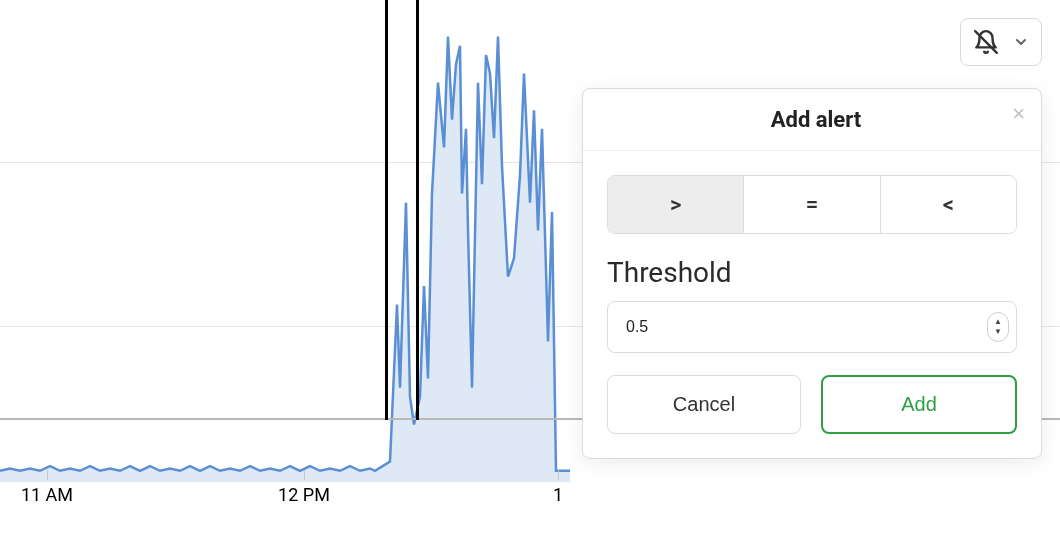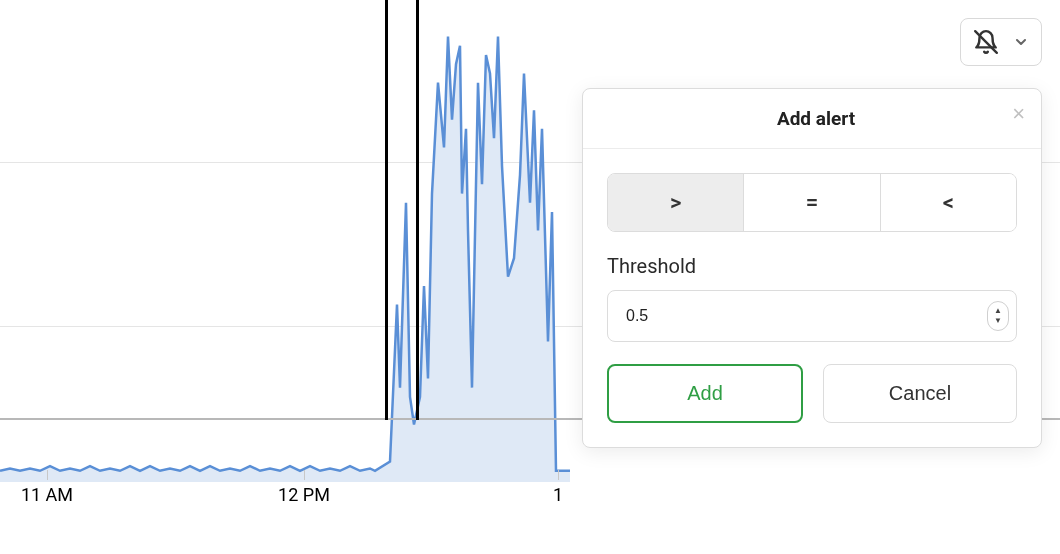--- a/index.html
+++ b/index.html
@@ -52,31 +52,31 @@
       flex-direction: column;
     }
     .popover-header {
       display: flex;
       align-items: center;
       justify-content: center;
       padding: 18px 20px;
       border-bottom: 1px solid #ececec;
       position: relative;
     }
-    .popover-title { font-size: 19px; font-weight: 700; color: #222; margin-left: 8px; }
+    .popover-title { font-size: 22px; font-weight: 700; color: #222; margin-left: 8px; }
     .popover-close { position: absolute; right: 16px; top: 14px; font-size: 22px; color: #c0c0c0; cursor: pointer; background: none; border: none; line-height: 1; }
     
     .popover-body { padding: 24px 24px 24px 24px; display: flex; flex-direction: column; gap: 22px; }
     
     .seg-control { display: flex; width: 100%; border: 1px solid #dcdcdc; border-radius: 8px; overflow: hidden; }
     .seg-item { flex: 1; text-align: center; padding: 16px 0; font-size: 22px; font-weight: 600; color: #333; background: #fff; cursor: pointer; }
     .seg-item + .seg-item { border-left: 1px solid #dcdcdc; }
     .seg-item.active { background: #ededed; }
     
-    .field-label { font-size: 20px; color: #2a2a2a; }
+    .field-label { font-size: 28px; color: #2a2a2a; }
     
     .num-input-wrap { position: relative; width: 100%; }
     .num-input {
       width: 100%;
       border: 1px solid #dcdcdc;
       border-radius: 8px;
       padding: 16px 44px 16px 18px;
       font-size: 16px;
       color: #222;
       outline: none;
@@ -170,17 +170,17 @@
       <div class="field-label" style="margin-bottom:12px">Threshold</div>
       <div class="num-input-wrap">
         <input class="num-input" type="text" value="0.5" style="">
         <div class="spinner">
           <div class="arrow">▲</div>
           <div class="arrow">▼</div>
         </div>
       </div>
     </div>
     <div class="popover-footer">
+      <button class="btn btn-cancel">Cancel</button>
       <button class="btn btn-add">Add</button>
-      <button class="btn btn-cancel">Cancel</button>
     </div>
   </div>
 </div>
 
 </body></html>

